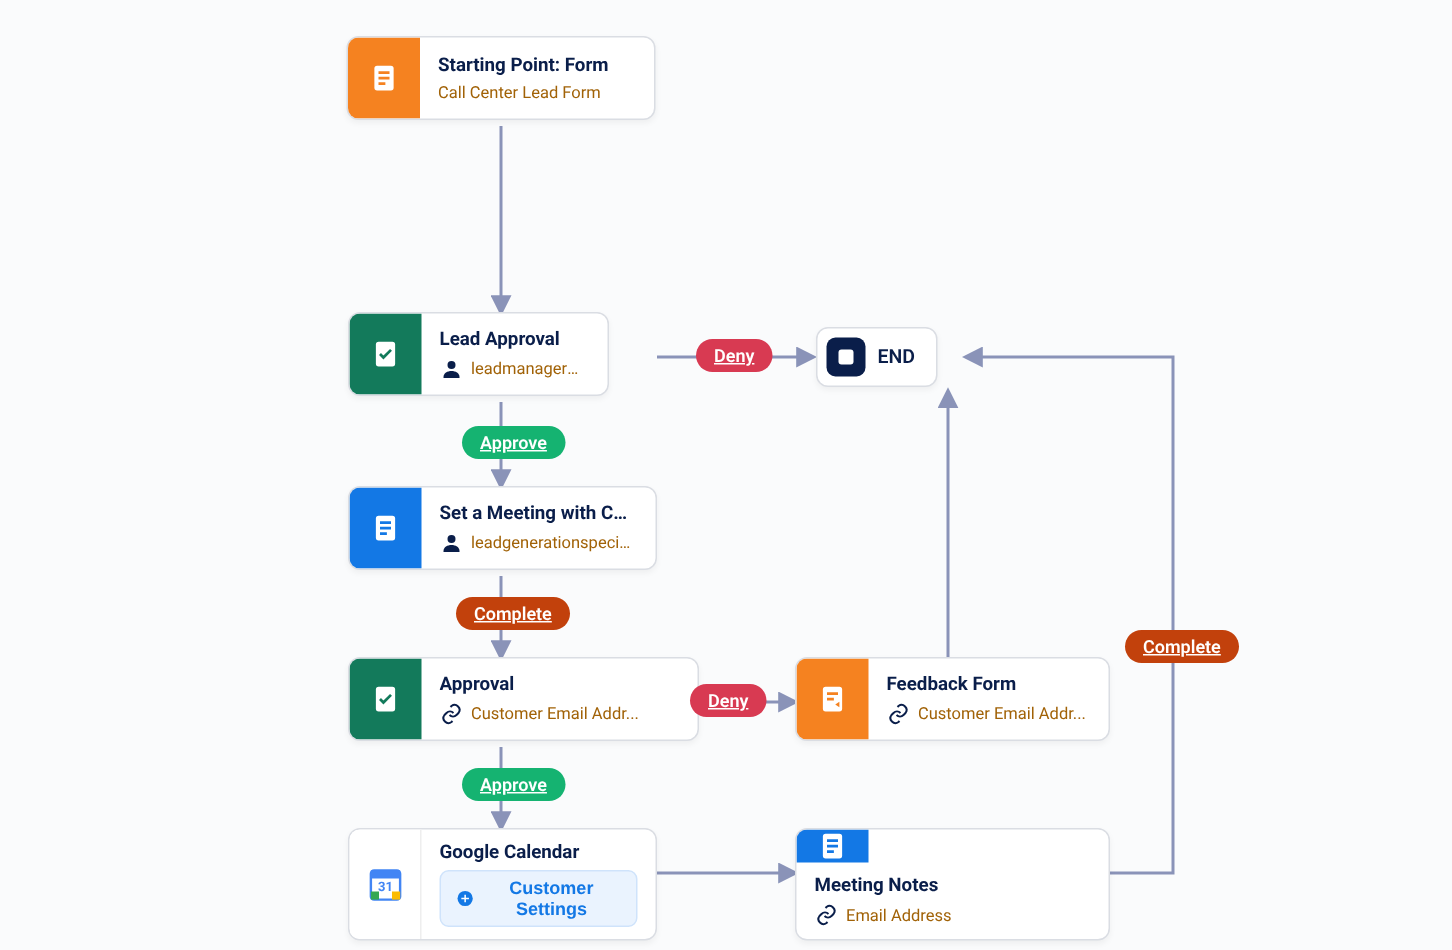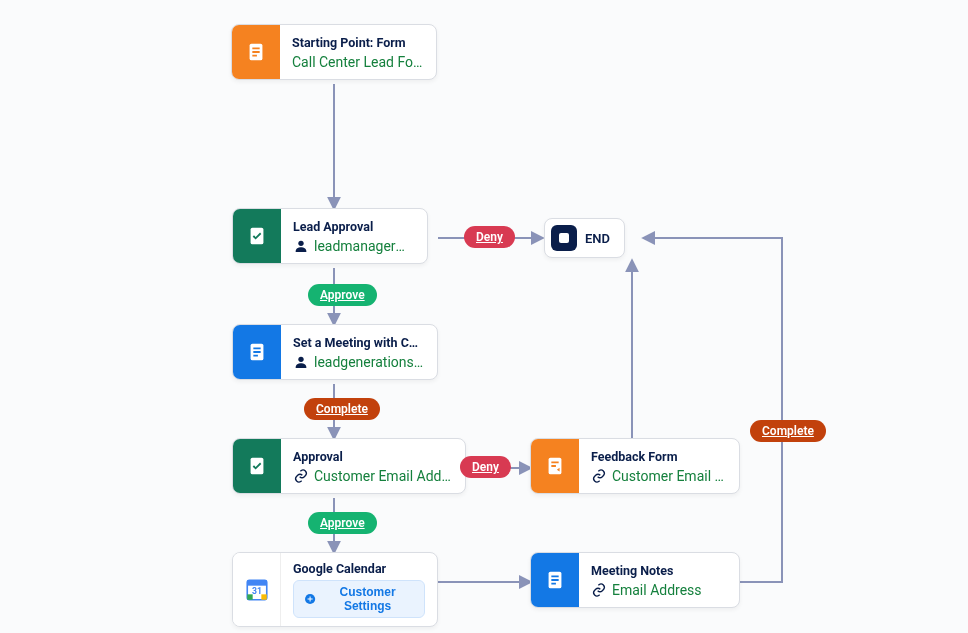--- a/index.html
+++ b/index.html
@@ -44,22 +44,22 @@
     font-weight: 700;
     color: #0a1e4a;
     white-space: nowrap;
     overflow: hidden;
     text-overflow: ellipsis;
   }
   .node .subrow {
     display: flex;
     align-items: center;
     gap: 5px;
-    font-size: 14px;
-    color: #15803d;
+    font-size: 11px;
+    color: #a16207;
     white-space: nowrap;
     overflow: hidden;
     text-overflow: ellipsis;
     margin-top: 4px;
   }
   .node .subrow span.text {
     overflow: hidden; text-overflow: ellipsis;
   }
   .ic-orange { background: #f58220; }
   .ic-green  { background: #137a5b; }
@@ -160,21 +160,21 @@
         </svg>
     </div>
     <div class="body">
       <div class="title">Starting Point: Form</div>
       <div class="subrow">
           <span class="text">Call Center Lead Form</span>
         </div>
     </div>
   </div>
 
-  <div class="node" style="left:232px; top:208px; width:196px;">
+  <div class="node" style="left:232px; top:208px; width:174px;">
     <div class="icon-col ic-green">
       <svg width="22" height="22" viewBox="0 0 24 24" fill="none">
           <rect x="5" y="3" width="14" height="18" rx="2" fill="#fff"></rect>
           <path d="M8 12 l2.5 2.5 L16 9" stroke="#137a5b" stroke-width="2" fill="none"></path>
         </svg>
     </div>
     <div class="body">
       <div class="title">Lead Approval</div>
       <div class="subrow">
         <svg class="mini-icon" viewBox="0 0 24 24" fill="#0a1e4a">
@@ -271,21 +271,21 @@
       <div class="subrow">
         <svg class="mini-icon" viewBox="0 0 24 24" fill="none" stroke="#0a1e4a" stroke-width="2">
             <path d="M10 13a5 5 0 0 0 7 0l2-2a5 5 0 0 0-7-7l-1 1"></path>
             <path d="M14 11a5 5 0 0 0-7 0l-2 2a5 5 0 0 0 7 7l1-1"></path>
           </svg>
         <span class="text">Customer Email Addr...</span>
       </div>
     </div>
   </div>
 
-  <div class="node" style="left:530px; top:552px; width:210px;">
+  <div class="node" style="left:530px; top:552px; width:210px;flex-direction:column;">
     <div class="icon-col ic-blue">
       <svg width="22" height="22" viewBox="0 0 24 24" fill="none">
           <rect x="5" y="3" width="14" height="18" rx="2" fill="#fff"></rect>
           <line x1="8" y1="8" x2="16" y2="8" stroke="#1378e5" stroke-width="2"></line>
           <line x1="8" y1="12" x2="16" y2="12" stroke="#1378e5" stroke-width="2"></line>
           <line x1="8" y1="16" x2="13" y2="16" stroke="#1378e5" stroke-width="2"></line>
         </svg>
     </div>
     <div class="body">
       <div class="title">Meeting Notes</div>

